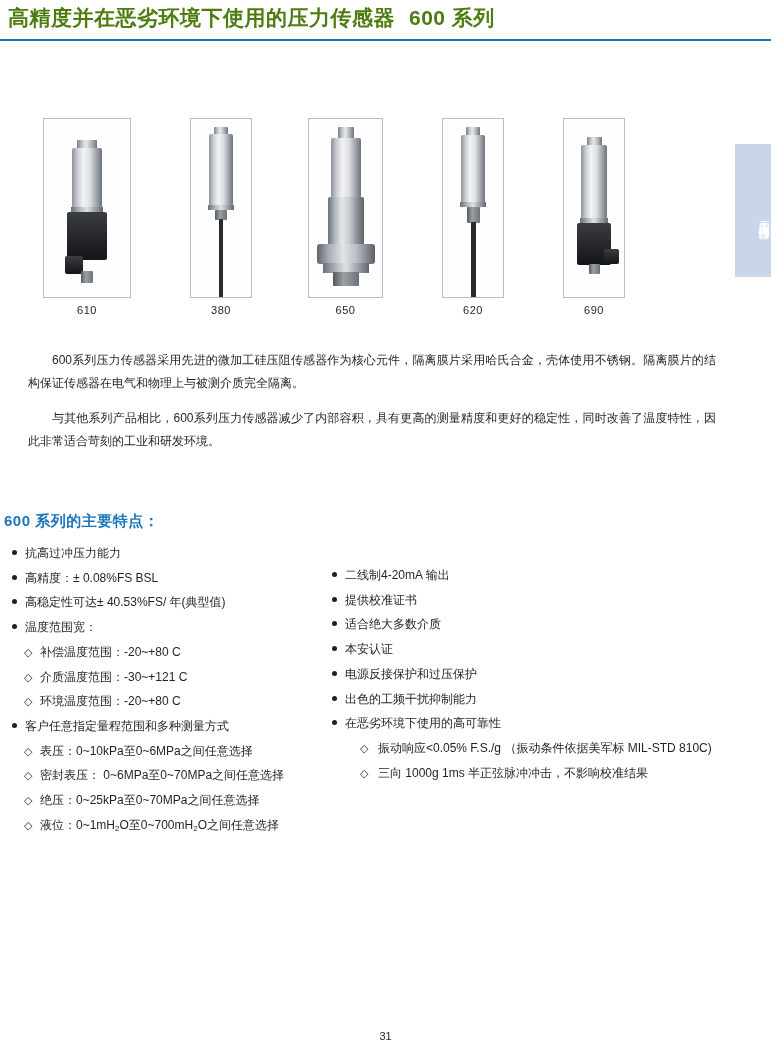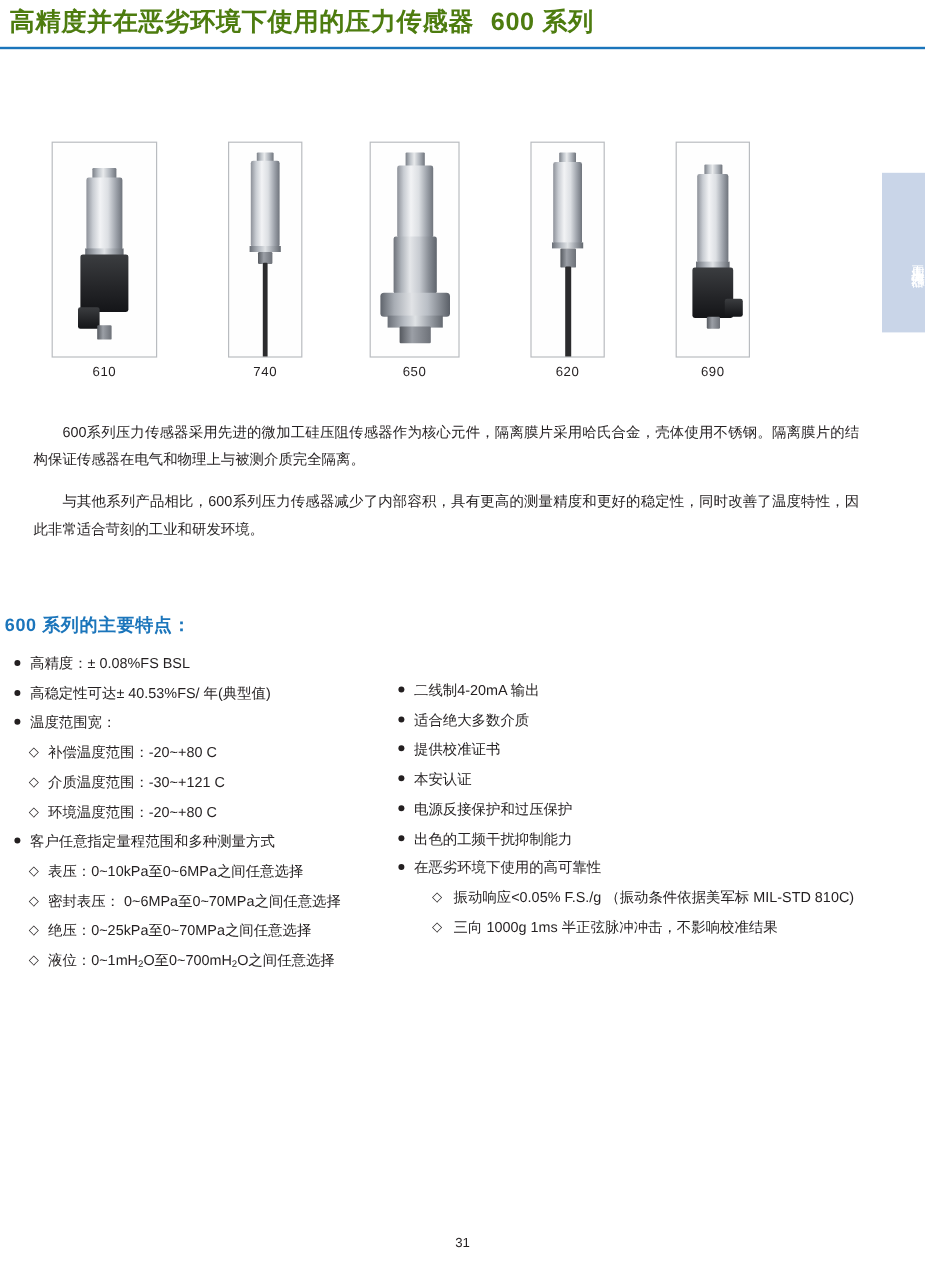--- a/index.html
+++ b/index.html
@@ -230,21 +230,21 @@
   </div>
 
   <div class="product" style="left:190px; top:0;">
     <div class="frame" style="width:62px; height:180px;">
       <div class="sensor cap" style="width:14px; height:8px;  top:8px;"></div>
       <div class="sensor barrel" style="width:24px; height:72px; top:15px;"></div>
       <div class="sensor ring" style="width:26px; height:5px;  top:86px;"></div>
       <div class="sensor tip" style="width:12px; height:10px; top:91px;"></div>
       <div class="sensor cable" style="width:4px;  height:80px; top:100px;"></div>
     </div>
-    <div class="caption">740</div>
+    <div class="caption">380</div>
   </div>
 
   <div class="product" style="left:308px; top:0;">
     <div class="frame" style="width:75px; height:180px;">
       <div class="sensor cap" style="width:16px; height:12px; top:8px;"></div>
       <div class="sensor barrel" style="width:30px; height:60px; top:19px;"></div>
       <div class="sensor barrel dark" style="width:36px; height:48px; top:78px;"></div>
       <div class="sensor hexnut" style="width:58px; height:20px; top:125px;"></div>
       <div class="sensor ring" style="width:46px; height:10px; top:144px;"></div>
       <div class="sensor tip" style="width:26px; height:14px; top:153px;"></div>
@@ -277,39 +277,40 @@
 </div>
 
 <div class="para" id="para1">600系列压力传感器采用先进的微加工硅压阻传感器作为核心元件，隔离膜片采用哈氏合金，壳体使用不锈钢。隔离膜片的结构保证传感器在电气和物理上与被测介质完全隔离。</div>
 <div class="para" id="para2">与其他系列产品相比，600系列压力传感器减少了内部容积，具有更高的测量精度和更好的稳定性，同时改善了温度特性，因此非常适合苛刻的工业和研发环境。</div>
 
 <div class="section-heading">600 系列的主要特点：</div>
 
 <div class="features">
   <div class="col left">
     <ul class="bullets">
+      <li class="dot">抗高过冲压力能力</li>
       <li class="dot">高精度：± 0.08%FS BSL</li>
       <li class="dot">高稳定性可达± 40.53%FS/ 年(典型值)</li>
       <li class="dot">温度范围宽：</li>
       <li class="diamond">补偿温度范围：-20~+80 C</li>
       <li class="diamond">介质温度范围：-30~+121 C</li>
       <li class="diamond">环境温度范围：-20~+80 C</li>
       <li class="dot">客户任意指定量程范围和多种测量方式</li>
       <li class="diamond">表压：0~10kPa至0~6MPa之间任意选择</li>
       <li class="diamond">密封表压： 0~6MPa至0~70MPa之间任意选择</li>
       <li class="diamond">绝压：0~25kPa至0~70MPa之间任意选择</li>
       <li class="diamond" id="level-item">液位：0~1mH<sub>2</sub>O至0~700mH<sub>2</sub>O之间任意选择</li>
     </ul>
   </div>
 
   <div class="col right">
     <ul class="bullets">
       <li class="dot">二线制4-20mA 输出</li>
+      <li class="dot">提供校准证书</li>
       <li class="dot">适合绝大多数介质</li>
-      <li class="dot">提供校准证书</li>
       <li class="dot">本安认证</li>
       <li class="dot">电源反接保护和过压保护</li>
       <li class="dot">出色的工频干扰抑制能力</li>
       <li class="dot">在恶劣环境下使用的高可靠性</li>
       <li class="diamond2">振动响应&lt;0.05% F.S./g （振动条件依据美军标 MIL-STD 810C)</li>
       <li class="diamond2">三向 1000g 1ms 半正弦脉冲冲击，不影响校准结果</li>
     </ul>
   </div>
 </div>
 

